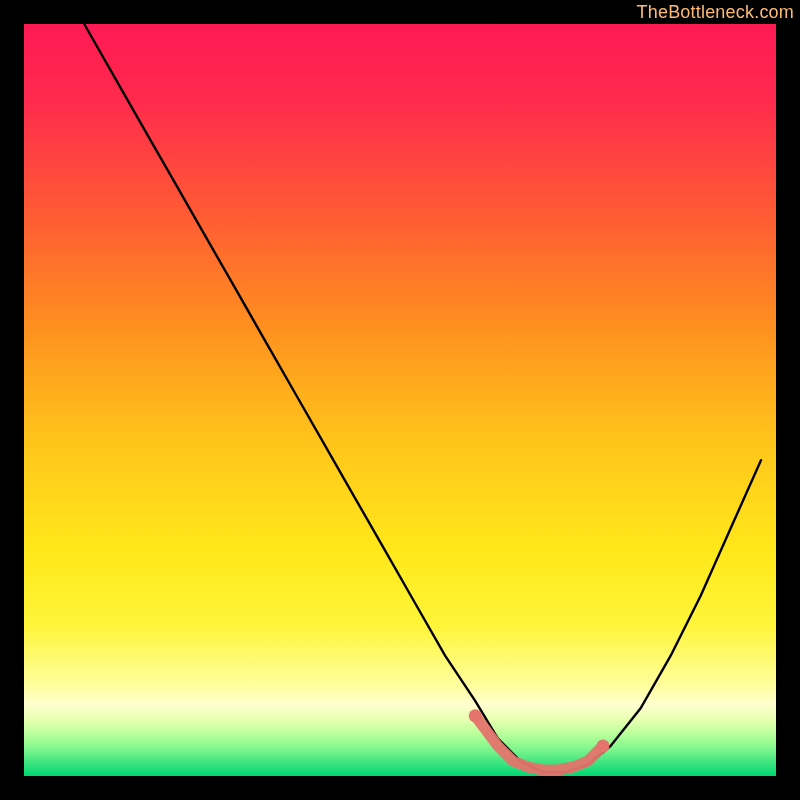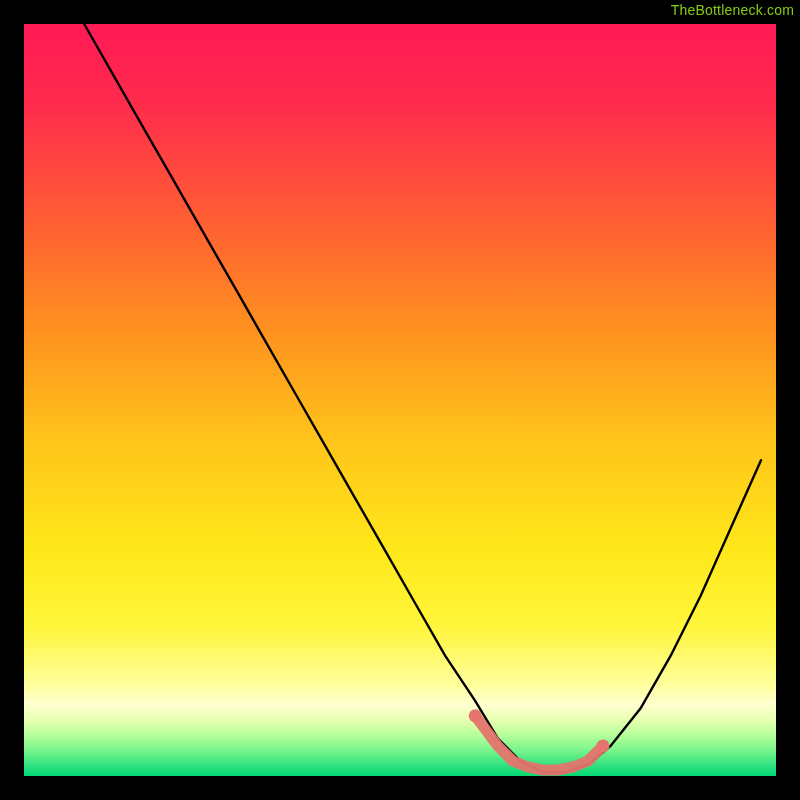--- a/index.html
+++ b/index.html
@@ -29,22 +29,22 @@
     inset: 0;
   }
   .curve-svg {
     position: absolute;
     inset: 0;
   }
   .watermark {
     position: absolute;
     top: 2px;
     right: 6px;
-    color: #84cc16;
-    font-size: 14px;
+    color: #fdba74;
+    font-size: 18px;
     font-weight: 500;
     letter-spacing: 0.2px;
   }
 </style>
 </head>
 <body>
 
 <div class="frame">
 
   <div class="watermark">TheBottleneck.com</div>

